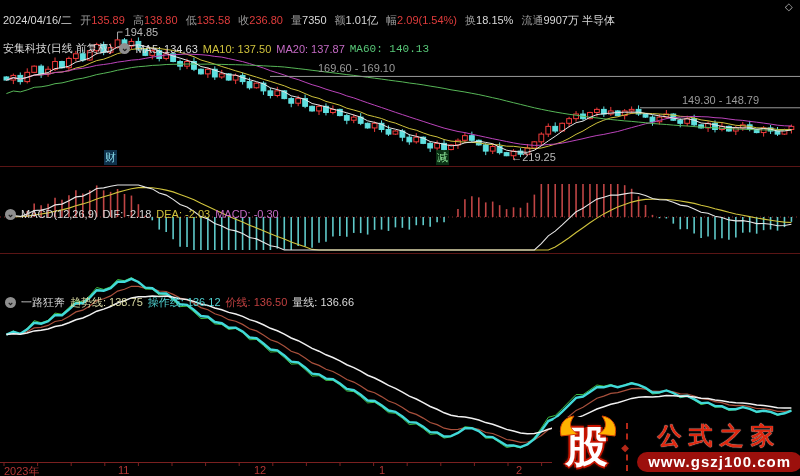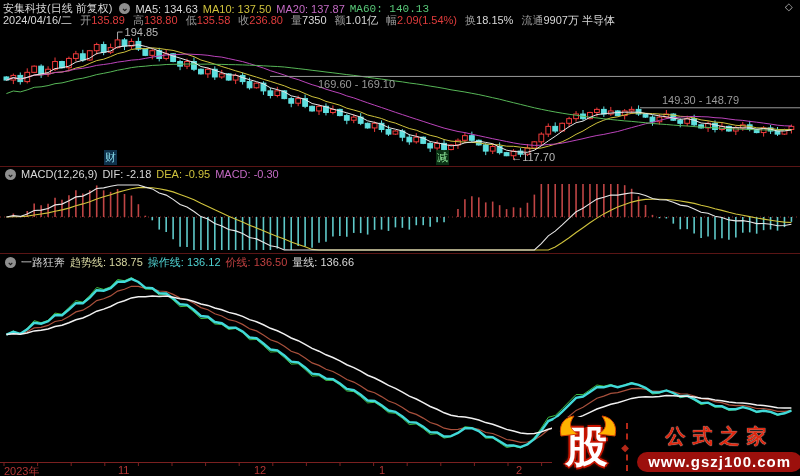--- a/index.html
+++ b/index.html
@@ -1,40 +1,40 @@
 <!DOCTYPE html>
 <html><head>
 <meta charset="utf-8">
 <style>
   html,body{margin:0;padding:0;background:#000;}
   #app{position:relative;width:800px;height:476px;background:#000;overflow:hidden;
        font-family:"Liberation Sans",sans-serif;font-size:11px;}
   #chart-svg{position:absolute;left:0;top:0;z-index:1;}
   .ov{position:absolute;z-index:3;white-space:nowrap;}
   .row{display:flex;align-items:center;gap:0px;}
-  .row span{margin-right:5px;}
+  .row span{margin-right:5px;margin-top:40px;}
   .circ{display:inline-block;width:11px;height:11px;border-radius:50%;background:#8f8f8f;
         color:#1a1a1a;font-size:9px;line-height:10px;text-align:center;margin:0 4px 0 2px;font-weight:bold;}
   .c-title{color:#d9d9d9;} .c-gray{color:#9a9a9a;} .c-white{color:#d9d9d9;}
   .c-red{color:#e03c3c;} .c-yel{color:#cfc23c;} .c-mag{color:#c46ac4;} .c-grn{color:#58c878;font-family:Liberation Mono, monospace;}
   .c-cyn{color:#4fd2d2;} .c-dred{color:#c04040;} .c-pyel{color:#d6d6a0;}
   .ann{color:#b8b8b8;text-align:center;}
   .wm{padding:0 1px;font-size:11px;}
   .axis-label{position:absolute;top:464px;color:#b03535;z-index:3;}
   
   #logo{position:absolute;left:552px;top:417px;width:246px;height:57px;background:#000;
         border-radius:8px;display:flex;align-items:center;z-index:9;padding:1px 4px;}
   #logo-bull{position:relative;width:64px;text-align:center;}
   #logo-horns{position:absolute;left:1px;top:-5px;}
   #logo-char{font-size:42px;line-height:54px;font-weight:bold;color:#fff;
      text-shadow:-2px 0 #c81400,2px 0 #c81400,0 -2px #c81400,0 2px #c81400,0 0 4px #e03010;}
   #logo-div{width:0;border-left:2px dashed #b52818;height:48px;margin:0 9px;position:relative;}
   #logo-diamond{position:absolute;top:19px;left:-7px;color:#b52818;font-size:10px;background:#000;}
   #logo-right{display:flex;flex-direction:column;align-items:center;}
-  #logo-name{font-family:"Liberation Serif",serif;font-size:20px;font-weight:bold;color:#dd2810;
+  #logo-name{font-family:"Liberation Serif",serif;font-size:24px;font-weight:bold;color:#dd2810;
      letter-spacing:7px;line-height:30px;text-shadow:0 0 1px #fff;}
   #logo-url{margin-top:1px;background:#9c100c;border-radius:11px;padding:0 11px;font-size:15px;
      font-weight:bold;color:#fff;line-height:20px;letter-spacing:1px;}
 </style>
 </head>
 <body>
 
 <div id="app">
   <svg id="chart-svg" width="800" height="476">
       <line x1="0" y1="166.5" x2="800" y2="166.5" stroke="#5a1515"></line>
@@ -439,31 +439,31 @@
     <span class="c-gray" style="margin-left:5px;">额</span><span class="c-white">1.01亿</span>
     <span class="c-gray" style="margin-left:5px;">幅</span><span class="c-red">2.09(1.54%)</span>
     <span class="c-gray" style="margin-left:5px;">换</span><span class="c-white">18.15%</span>
     <span class="c-gray" style="margin-left:5px;text-align:center;">流通</span><span class="c-white">9907万</span>
     <span class="c-white" style="">半导体</span>
   </div>
 
   <span class="ov" style="left:785px;top:1px;color:#bbb;font-size:10px;">◇</span>
 
   <span id="high-label" class="ov ann" style="left: 124.552px; top: 26.0425px;">194.85</span>
-  <span id="low-label" class="ov ann" style="left: 511.184px; top: 151.193px;">←117.70</span>
-  <span id="gap1-label" class="ov" style="color: rgb(154, 154, 154); left: 318px; top: 62.4247px; margin-top: 16px;">169.60 - 169.10</span>
-  <span id="gap2-label" class="ov" style="color: rgb(154, 154, 154); left: 662px; top: 93.7837px;">149.30 - 148.79</span>
+  <span id="low-label" class="ov ann" style="left: 511.184px; top: 151.193px;">←219.25</span>
+  <span id="gap1-label" class="ov" style="color: rgb(154, 154, 154); left: 318px; top: 62.4247px;">169.60 - 169.10</span>
+  <span id="gap2-label" class="ov" style="color: rgb(154, 154, 154); left: 682px; top: 93.7837px;">149.30 - 148.79</span>
   <span id="wm1" class="ov wm" style="left: 104px; top: 150px; color: rgb(134, 216, 232); background: rgba(18, 58, 88, 0.85);">财</span>
   <span id="wm2" class="ov wm" style="left: 436px; top: 150px; color: rgb(143, 232, 154); background: rgba(12, 58, 24, 0.85);">减</span>
 
   <div class="ov row" style="left:3px;top:168px;">
     <span class="circ">⌄</span>
     <span class="c-white">MACD(12,26,9)</span>
     <span class="c-white">DIF: -2.18</span>
-    <span class="c-yel">DEA: -0.95</span>
+    <span class="c-yel">DEA: -2.03</span>
     <span class="c-mag">MACD: -0.30</span>
   </div>
 
   <div class="ov row" style="left:3px;top:255px;">
     <span class="circ">⌄</span>
     <span class="c-white">一路狂奔</span>
     <span class="c-pyel">趋势线: 138.75</span>
     <span class="c-cyn">操作线: 136.12</span>
     <span class="c-dred">价线: 136.50</span>
     <span class="c-white">量线: 136.66</span>

